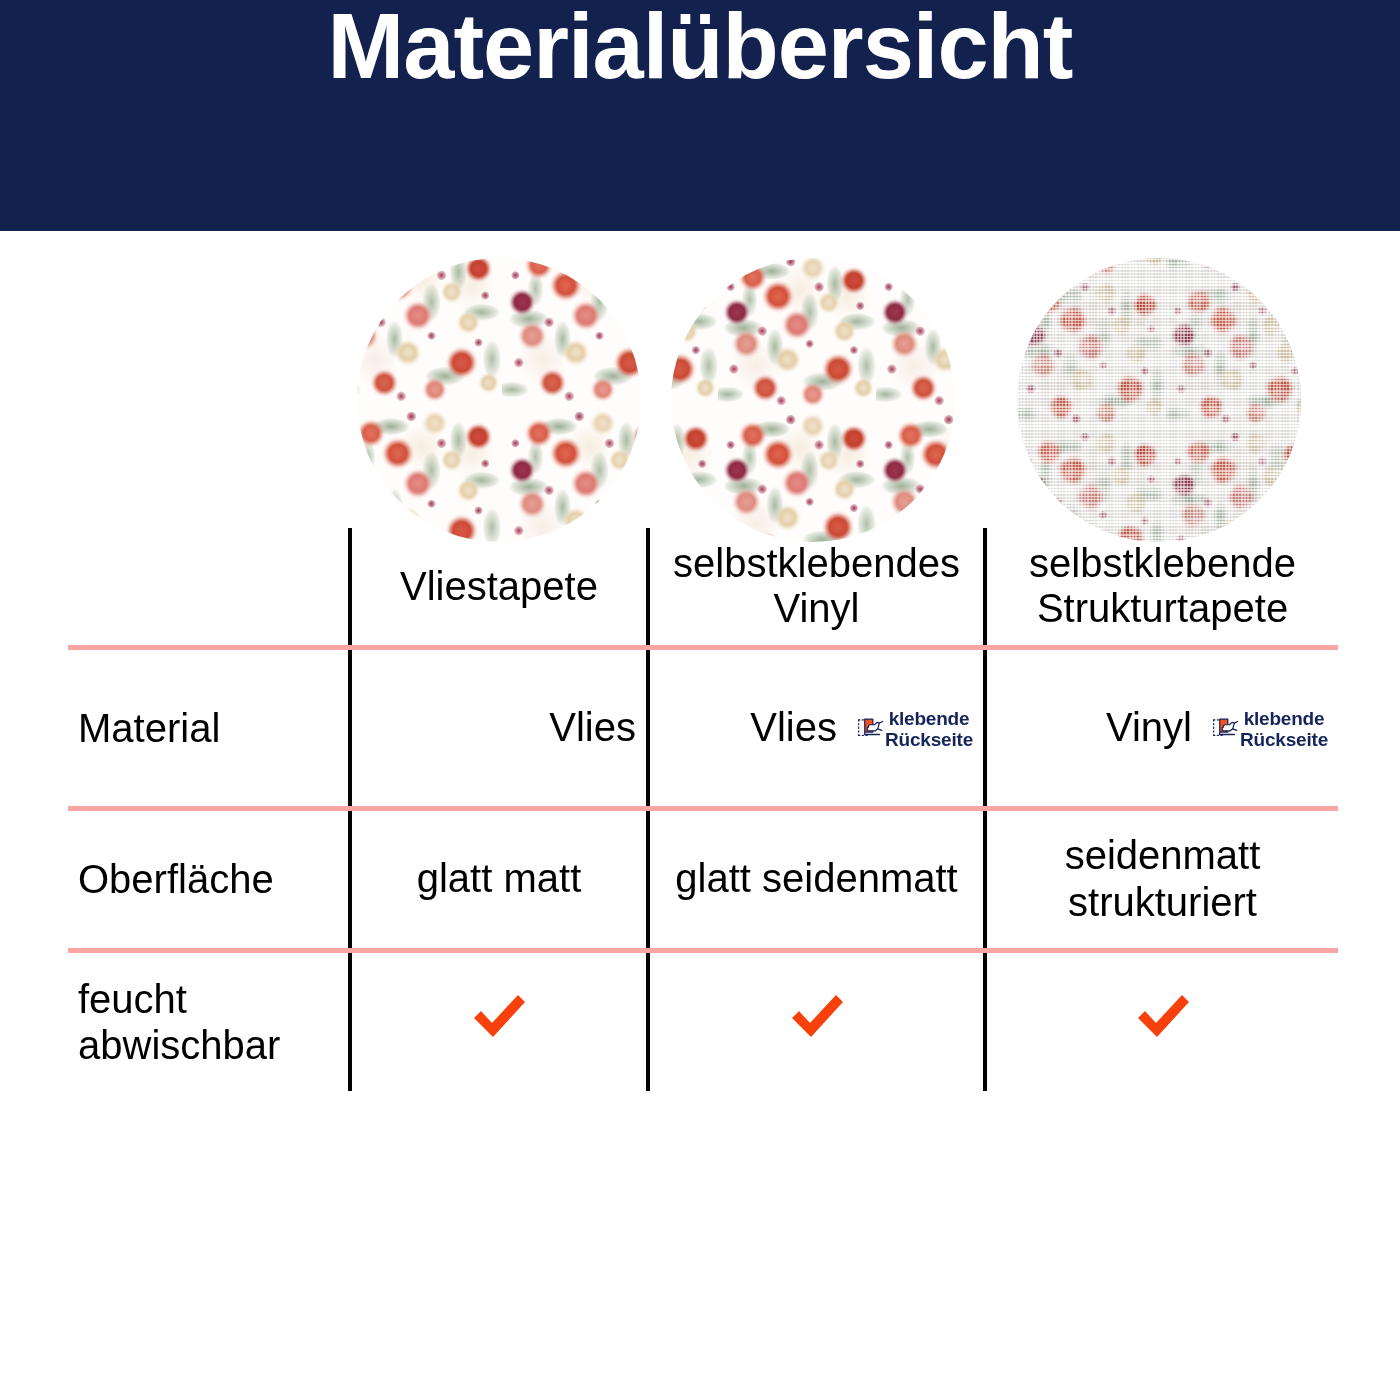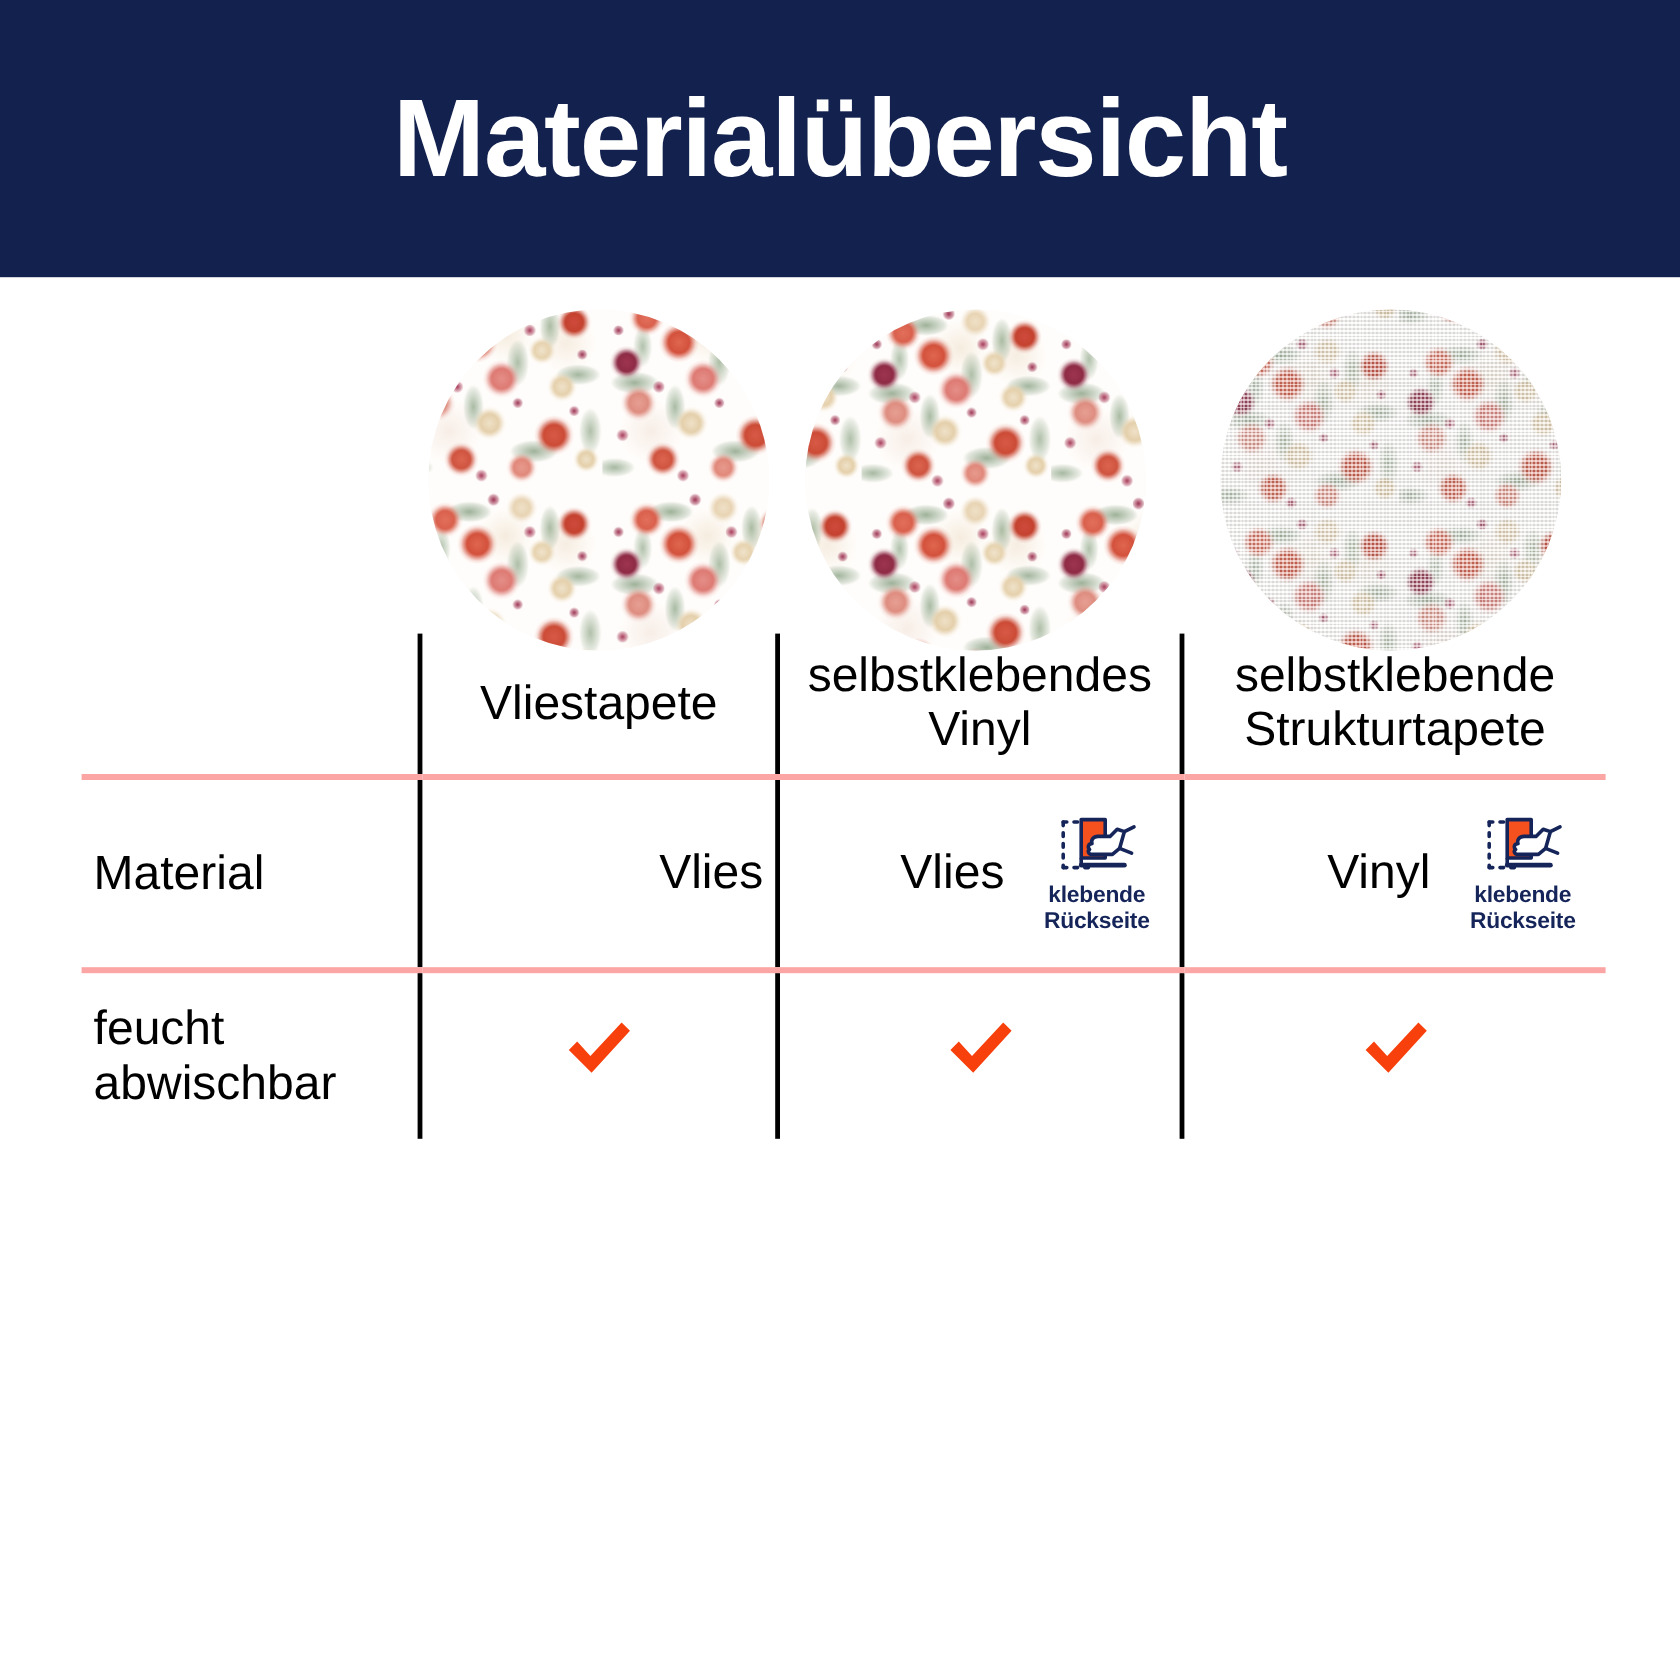--- a/index.html
+++ b/index.html
@@ -21,21 +21,20 @@
   }
 
   
   .banner {
     position: absolute;
     left: 0; top: 0;
     width: 1400px;
     height: 231px;
     background: #12214E;
     display: flex;
-    align-items: center;
     justify-content: center;
   }
   .banner-title {
     color: #ffffff;
     font-size: 92px;
     font-weight: 700;
     letter-spacing: -1px;
     line-height: 1;
     white-space: nowrap;
     font-family: "Liberation Sans", "DejaVu Sans", sans-serif;
@@ -197,21 +196,21 @@
     align-items: center;
     justify-content: flex-end;
     gap: 18px;
     width: 100%;
   }
   .cell-inner .val { white-space: nowrap; }
 
   
   .badge {
     display: flex;
-    flex-direction: column;
+    flex-direction: row;
     align-items: center;
     justify-content: center;
     width: 118px;
     flex: 0 0 auto;
   }
   .badge svg { display: block; width: 74px; height: 56px; }
   .badge-text {
     margin-top: 3px;
     color: #15255A;
     font-size: 19px;
@@ -337,20 +336,26 @@
                 <span class="badge-text">
                   <span>klebende</span><br>
                   <span>Rückseite</span>
                 </span>
               </span>
             </div>
           </td>
         </tr>
 
 
+        <tr class="rule r-oberflaeche">
+          <td class="row-label">Oberfläche</td>
+          <td class="cell-val sep">glatt matt</td>
+          <td class="cell-val sep">glatt seidenmatt</td>
+          <td class="cell-val sep">seidenmatt strukturiert</td>
+        </tr>
 
         <tr class="rule r-trocken">
           <td class="row-label">feucht abwischbar</td>
 
           <td class="cell-val sep">
             <span class="check">
               <svg viewBox="0 0 62 56">
                   <path d="M6 29 L13 22 L24 34 L50 6 L57 13 L25 48 Z" fill="#F8400C"></path>
                 </svg>
             </span>

